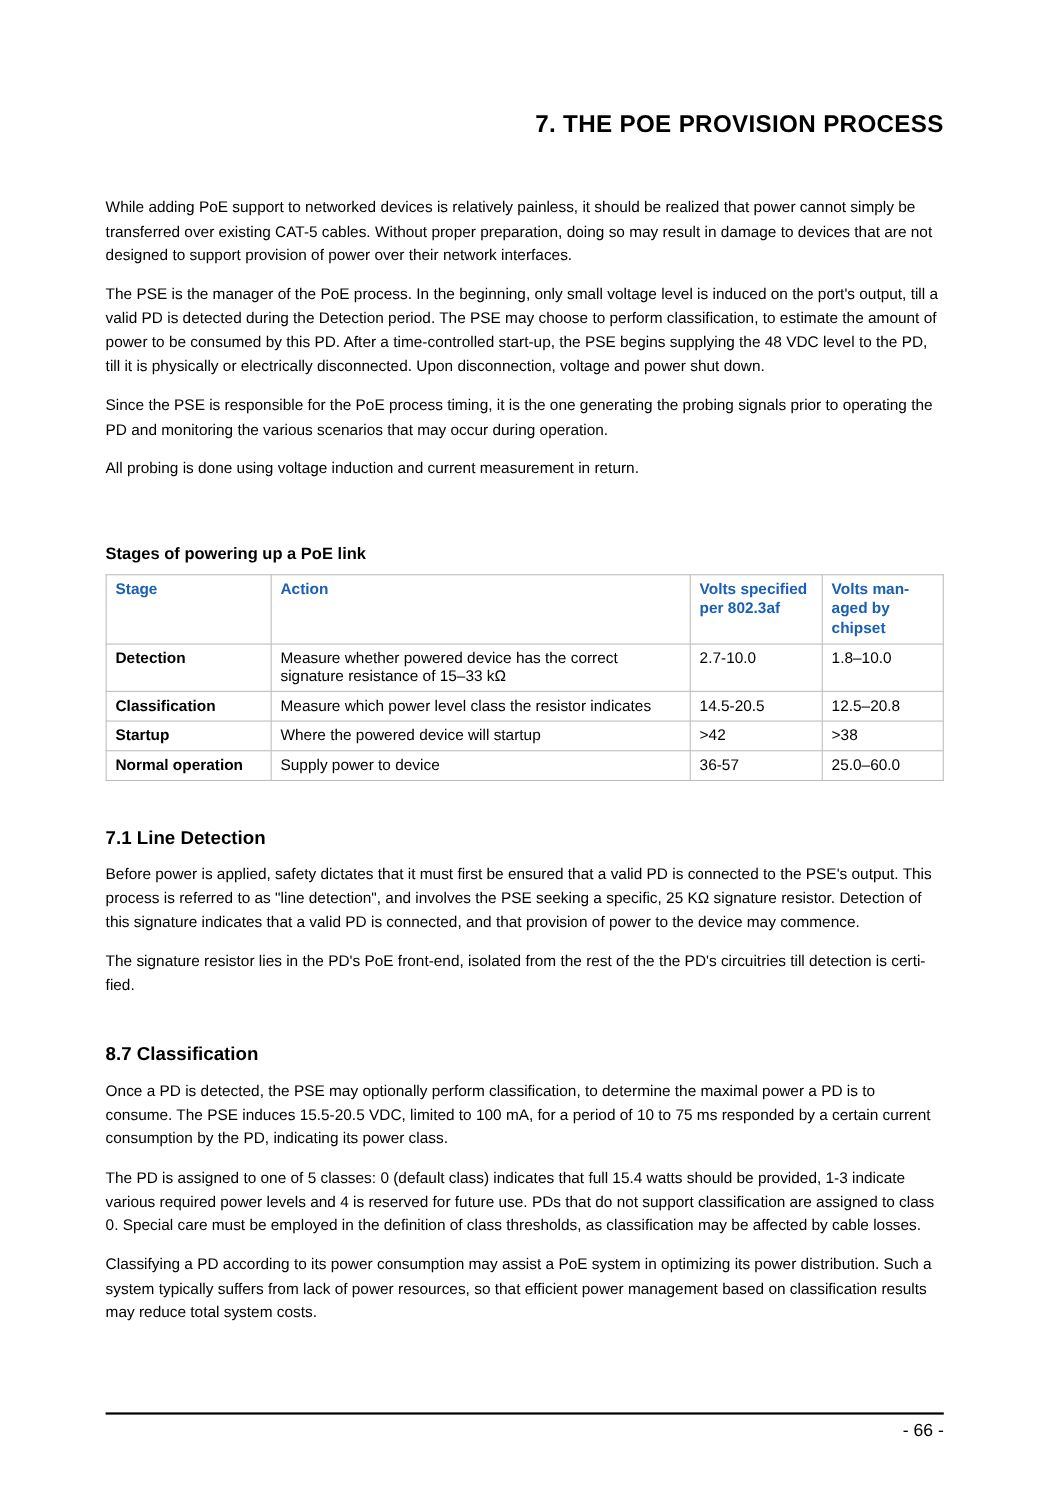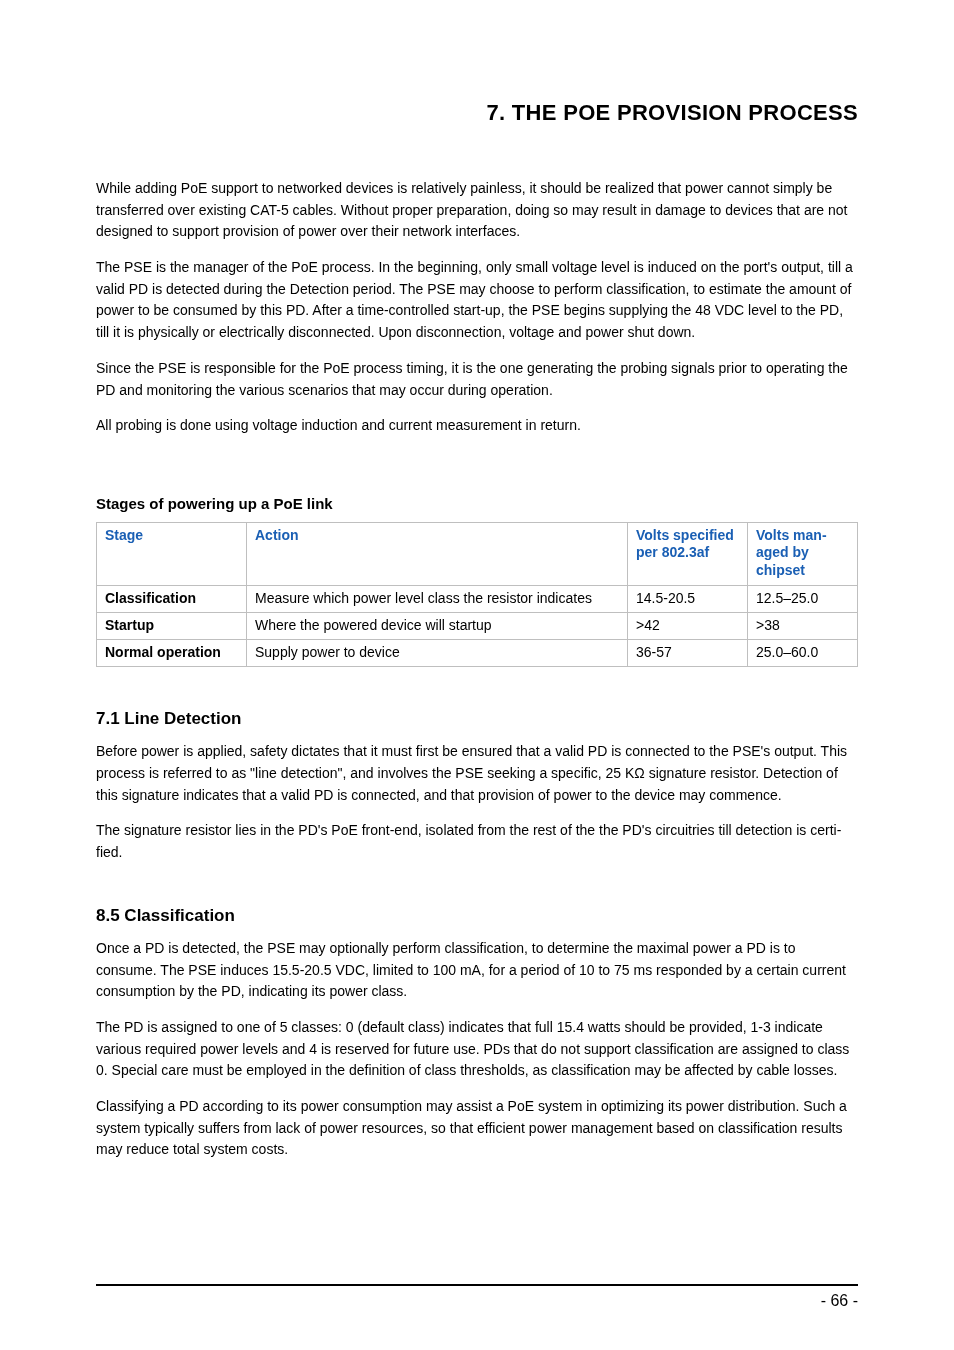--- a/index.html
+++ b/index.html
@@ -103,44 +103,50 @@
     <thead>
       <tr>
         <th>Stage</th>
         <th>Action</th>
         <th>Volts speci­fied per 802.3af</th>
         <th>Volts man­aged by chipset</th>
       </tr>
     </thead>
     <tbody>
       <tr>
+        <td class="stage-name">Detection</td>
+        <td>Measure whether powered device has the correct signature resistance of 15–33 kΩ</td>
+        <td>2.7-10.0</td>
+        <td>1.8–10.0</td>
+      </tr>
+      <tr>
         <td class="stage-name">Classification</td>
         <td>Measure which power level class the resistor indi­cates</td>
         <td>14.5-20.5</td>
-        <td>12.5–25.0</td>
+        <td>12.5–20.8</td>
       </tr>
       <tr>
         <td class="stage-name">Startup</td>
         <td>Where the powered device will startup</td>
         <td>&gt;42</td>
         <td>&gt;38</td>
       </tr>
       <tr>
         <td class="stage-name">Normal operation</td>
         <td>Supply power to device</td>
         <td>36-57</td>
         <td>25.0–60.0</td>
       </tr>
     </tbody>
   </table>
 
   <h2 class="section">7.1 Line Detection</h2>
   <p class="body">Before power is applied, safety dictates that it must first be ensured that a valid PD is connected to the PSE's output. This process is referred to as "line detection", and involves the PSE seeking a specific, 25 KΩ signature resistor. Detection of this signature indicates that a valid PD is connected, and that provision of power to the device may commence.</p>
   <p class="body">The signature resistor lies in the PD's PoE front-end, isolated from the rest of the the PD's circuitries till detection is certi­fied.</p>
 
-  <h2 class="section">8.5 Classification</h2>
+  <h2 class="section">8.7 Classification</h2>
   <p class="body">Once a PD is detected, the PSE may optionally perform classification, to determine the maximal power a PD is to consume. The PSE induces 15.5-20.5 VDC, limited to 100 mA, for a period of 10 to 75 ms responded by a certain current con­sumption by the PD, indicating its power class.</p>
   <p class="body">The PD is assigned to one of 5 classes: 0 (default class) indicates that full 15.4 watts should be provided, 1-3 indicate various required power levels and 4 is reserved for future use. PDs that do not support classification are assigned to class 0. Special care must be employed in the definition of class thresholds, as classification may be affected by cable losses.</p>
   <p class="body">Classifying a PD according to its power consumption may assist a PoE system in optimizing its power distribution. Such a system typically suffers from lack of power resources, so that efficient power management based on classification results may reduce total system costs.</p>
 
   <div class="footer-rule"></div>
   <div class="page-number">- 66 -</div>
 </div>
 
 </body></html>

